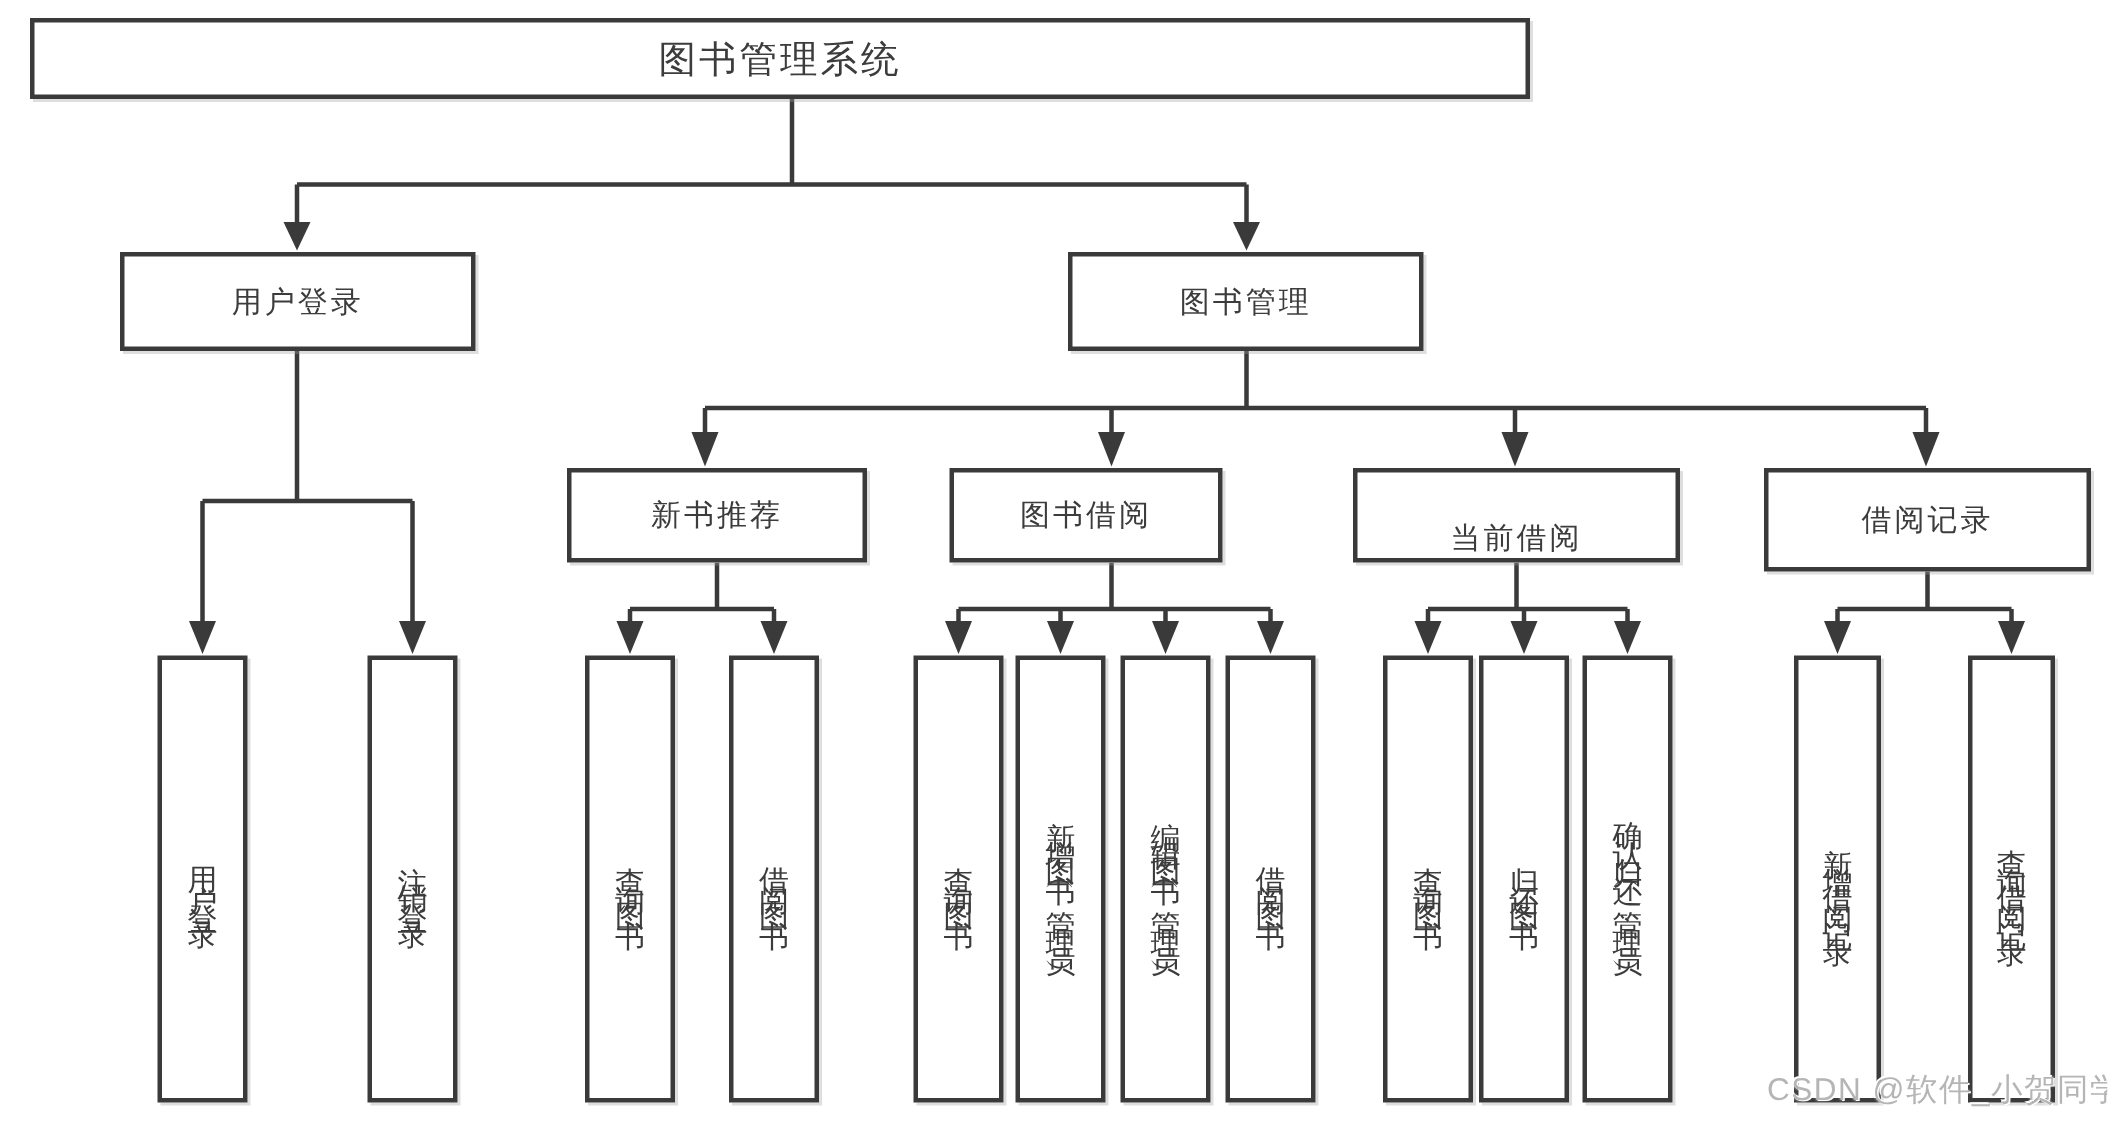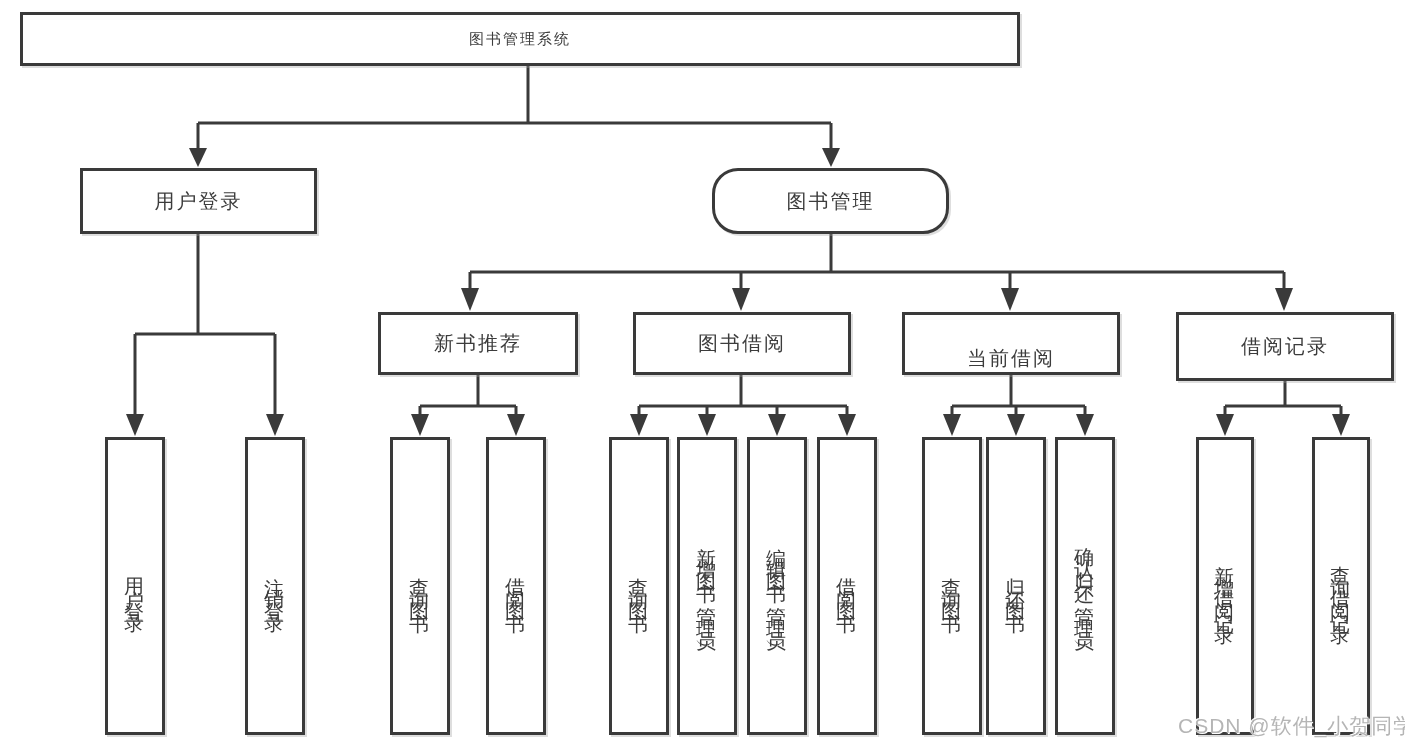--- a/index.html
+++ b/index.html
@@ -27,21 +27,21 @@
     justify-content: center;
     z-index: 2;
     box-shadow: 2px 2px 0 rgba(160,160,160,0.35);
   }
   .hlabel {
     font-size: 20px;
     letter-spacing: 2px;
     white-space: nowrap;
     color: #3c3c3c;
   }
-  .root .hlabel { font-size: 15px; }
+  .root .hlabel { font-size: 25px; }
   .vlabel {
     writing-mode: vertical-rl;
     text-orientation: mixed;
     font-size: 20px;
     letter-spacing: 12px;
     color: #3c3c3c;
   }
   .watermark {
     position: absolute;
     left: 1178px;
@@ -92,28 +92,28 @@
     </g>
   </svg>
 
   <div class="node root" style="left:20px; top:12px; width:1000px; height:54px;">
     <span class="hlabel">图书管理系统</span>
   </div>
 
   <div class="node" style="left:80px; top:168px; width:237px; height:66px;">
     <span class="hlabel">用户登录</span>
   </div>
-  <div class="node" style="left:712px; top:168px; width:237px; height:66px;border-radius:26px;">
+  <div class="node" style="left:712px; top:168px; width:237px; height:66px;">
     <span class="hlabel">图书管理</span>
   </div>
 
   <div class="node" style="left:378px; top:312px; width:200px; height:63px;">
     <span class="hlabel">新书推荐</span>
   </div>
-  <div class="node" style="left:633px; top:312px; width:218px; height:63px;">
+  <div class="node" style="left:633px; top:312px; width:182px; height:63px;">
     <span class="hlabel">图书借阅</span>
   </div>
   <div class="node" style="left:902px; top:312px; width:218px; height:63px;align-items:flex-end;">
     <span class="hlabel">当前借阅</span>
   </div>
   <div class="node" style="left:1176px; top:312px; width:218px; height:69px;">
     <span class="hlabel">借阅记录</span>
   </div>
 
   <div class="node" style="left:105px; top:437px; width:60px; height:298px;">

